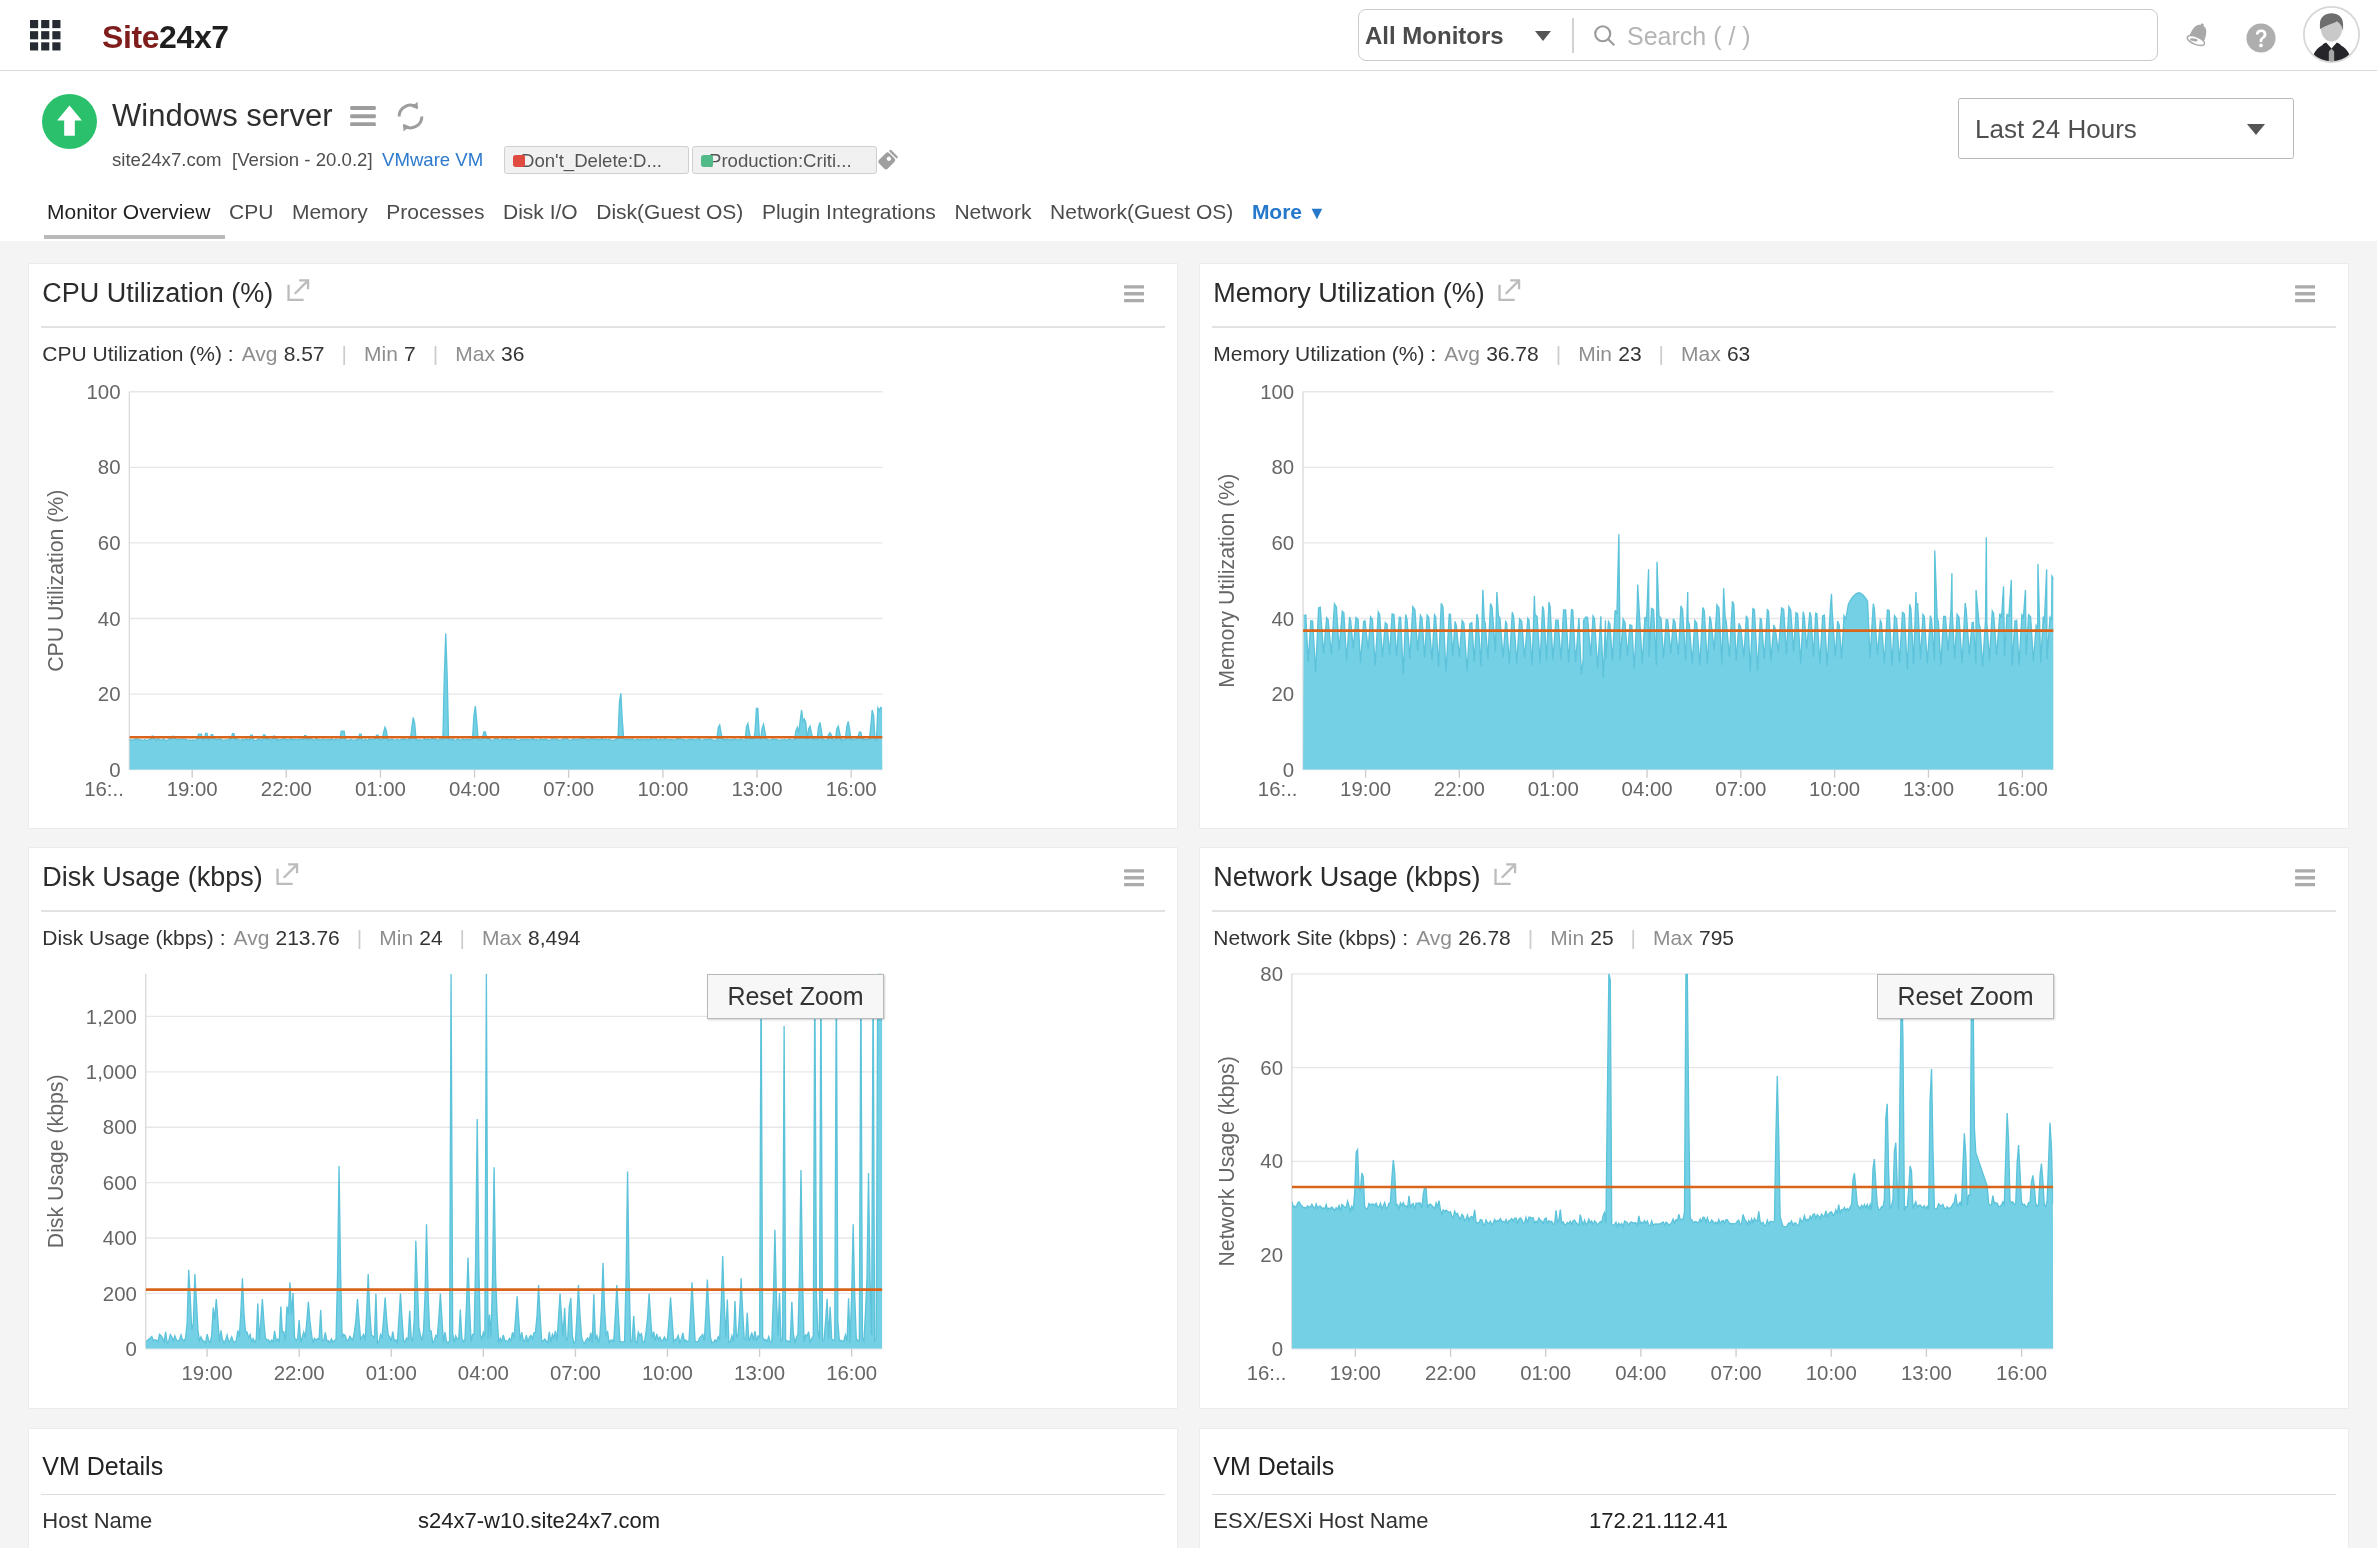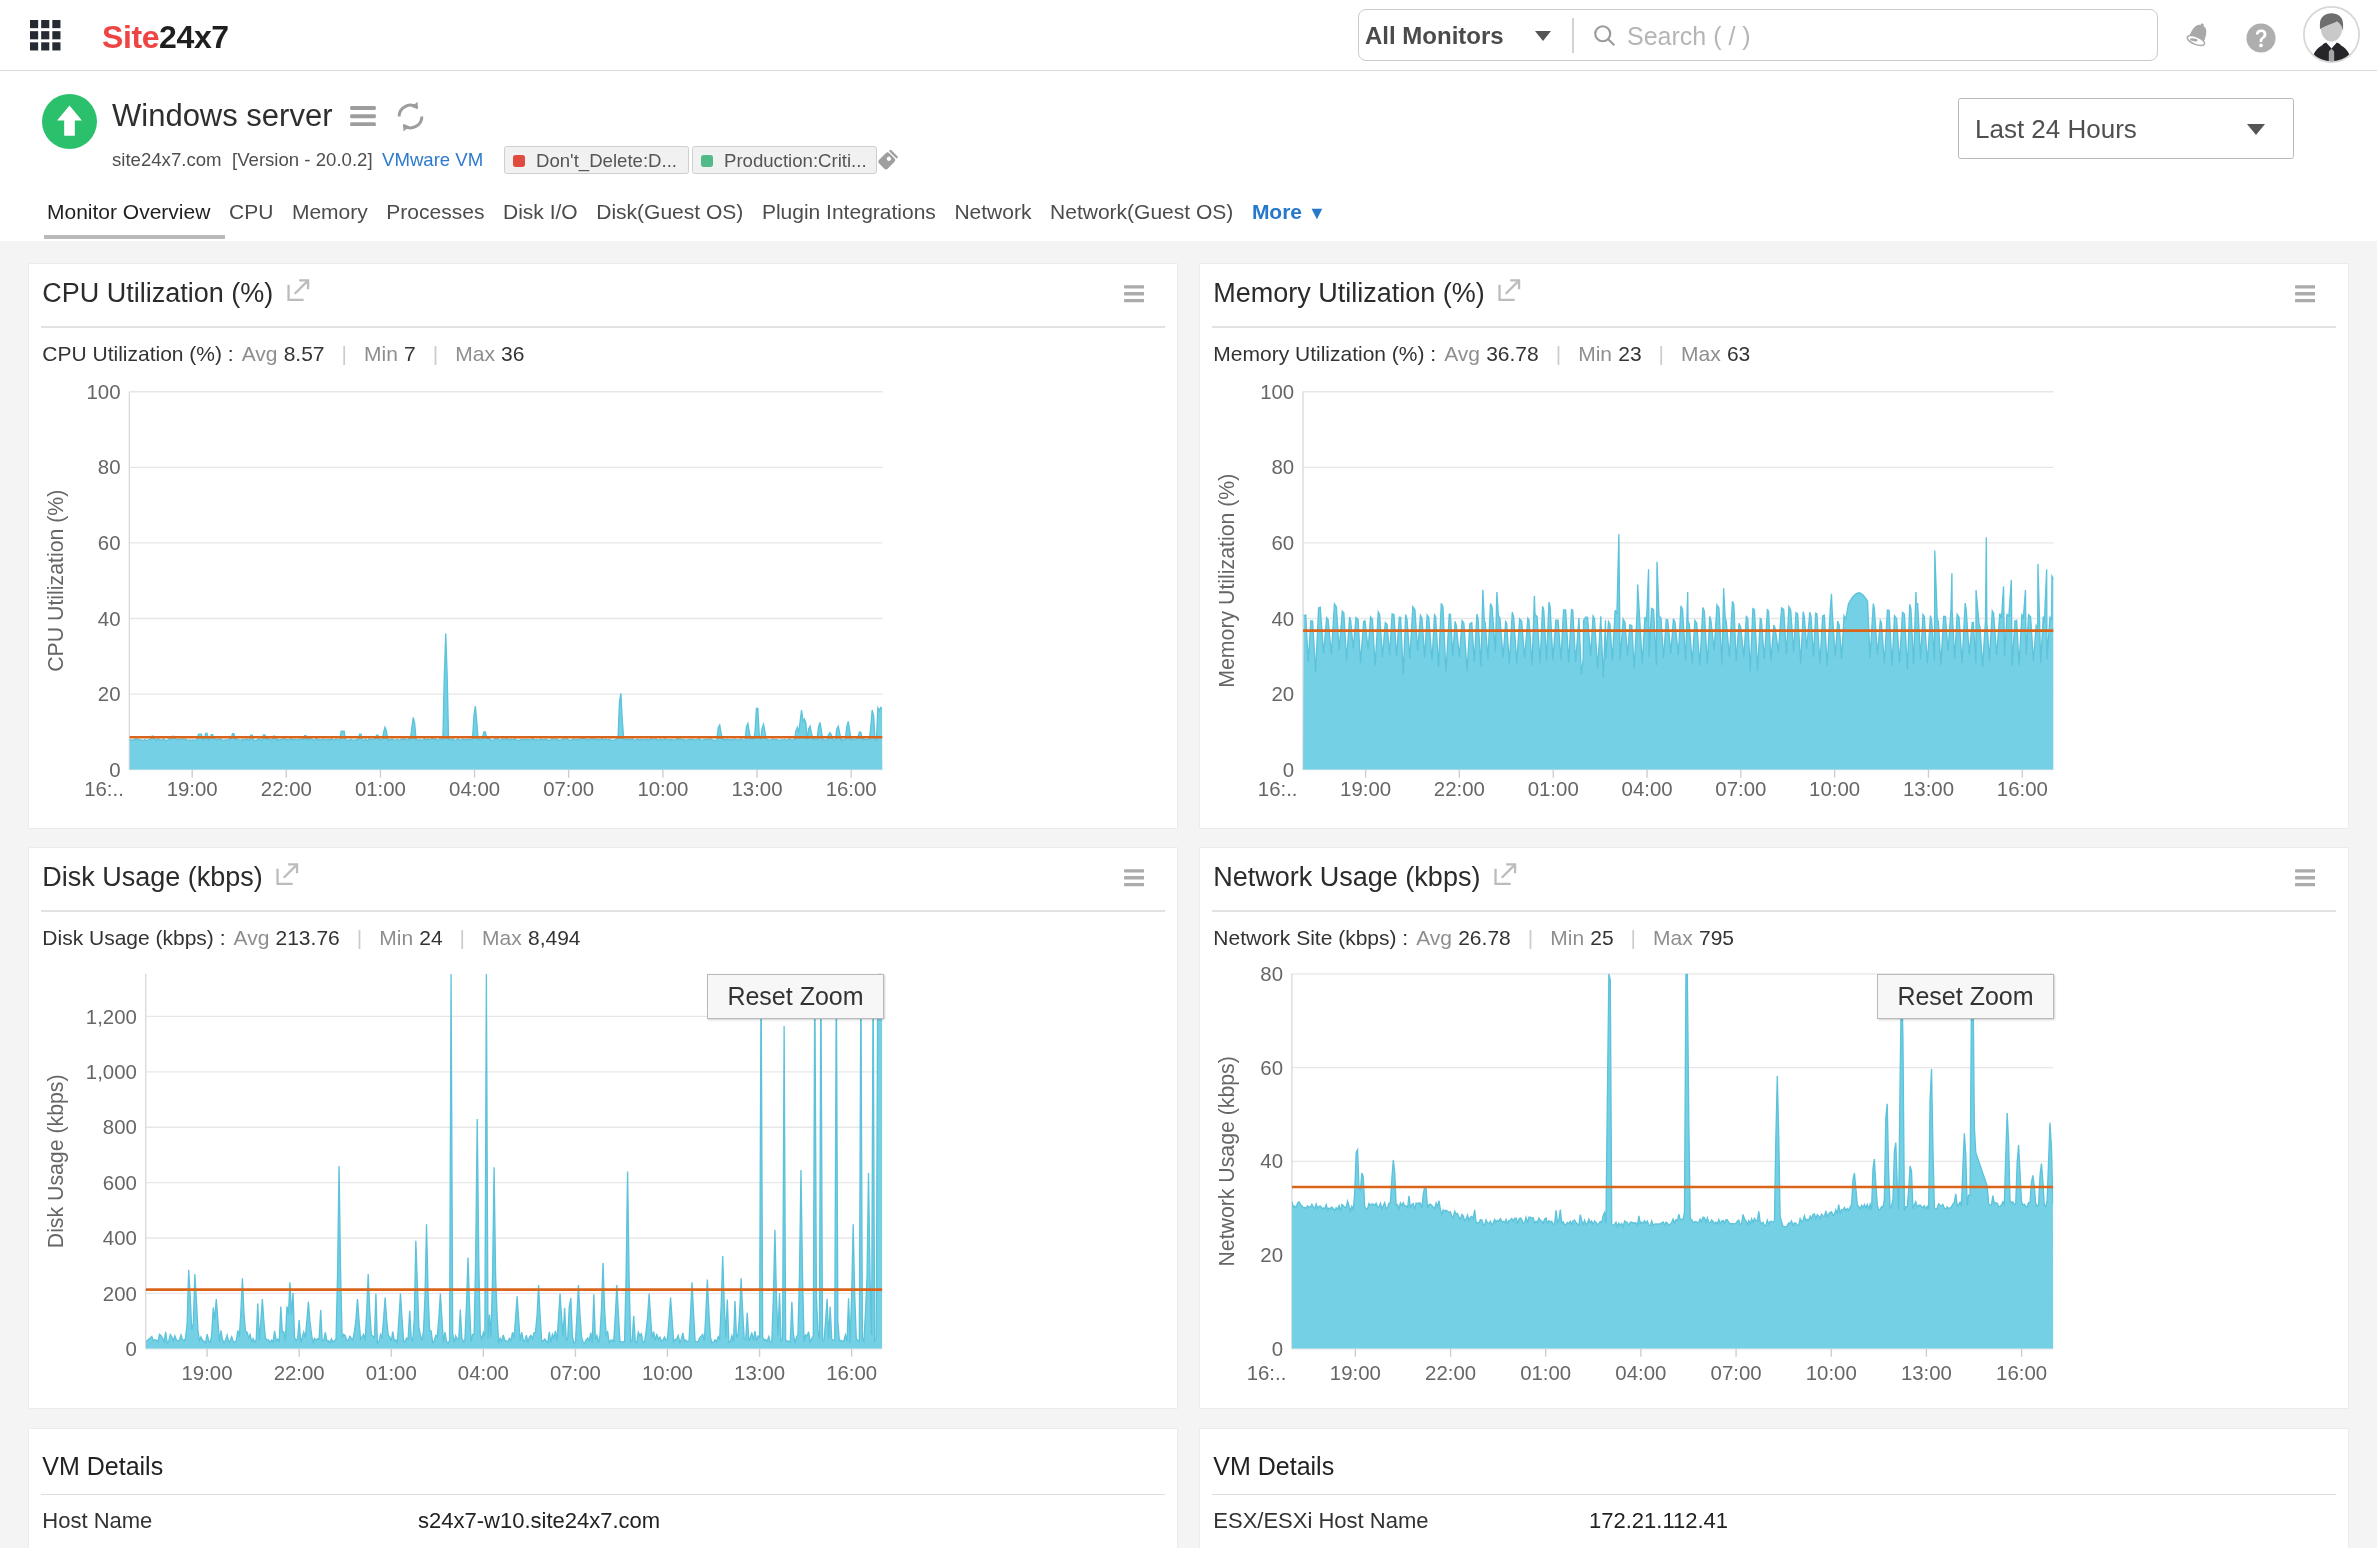--- a/index.html
+++ b/index.html
@@ -8,30 +8,30 @@
 .psep { position:absolute; left:12.4px; right:12.4px; top:62px; height:1.8px; background:#e2e2e2; }
 .pstats { position:absolute; left:13.3px; top:78px; font-size:21px; color:#333; white-space:nowrap; }
 .pstats .sl { color:#333; margin-right:8px; }
 .pstats .sg { color:#8e8e8e; margin-right:6.2px;margin-top:28px; }
 .pstats .sv { color:#333; }
 .pstats .sp { color:#cccccc; margin:0 17px; }
 .chartwrap { position:absolute; left:0; top:0; width:100%; height:100%; }
 .resetzoom { position:absolute; width:177px; height:45px; background:#f7f7f7; border:0.9px solid #b9b9b9; box-shadow:0.9px 0.9px 1.8px rgba(0,0,0,0.18); font-size:25px; color:#333; text-align:center; line-height:43px; }
 #navbar { position:absolute; left:0; top:0; width:2377px; height:71px; background:#fff; border-bottom:0.9px solid #dadada; }
 #logo { position:absolute; left:102px; top:18.6px; font-size:32px; font-weight:bold; letter-spacing:-0.4px; }
-#logo .g { color:#ef4444; }
+#logo .g { color:#7f1d1d; }
 #logo .b { color:#1f1f1f; }
 #searchbox { position:absolute; left:1358px; top:9px; width:800px; height:52px; border:1.8px solid #cbcbcb; border-radius:8px; background:#fff; }
 #allmon { position:absolute; left:6px; top:11.5px; font-size:24px; font-weight:bold; color:#4b4b4b; }
 #amcaret { position:absolute; left:176px; top:21px; width:0; height:0; border-left:8px solid transparent; border-right:8px solid transparent; border-top:10.6px solid #555; }
 #sdivider { position:absolute; left:213px; top:8px; width:1.8px; height:35px; background:#d2d2d2; }
 #sph { position:absolute; left:268px; top:11.5px; font-size:25px; color:#b5b5b5; }
 #header { position:absolute; left:0; top:71px; width:2377px; height:170px; background:#fff; }
 #wtitle { position:absolute; left:112px; top:27px; font-size:31px; color:#2e2e2e; }
-.chip { position:absolute; top:75px; height:28px; background:#f1f1f1; border:0.9px solid #cfcfcf; border-radius:2.7px; font-size:18.6px; color:#555; line-height:27px; padding-left:31px; padding-right:9px; }
+.chip { position:absolute; top:75px; height:28px; background:#f1f1f1; border:0.9px solid #cfcfcf; border-radius:2.7px; font-size:18.6px; color:#555; line-height:27px; padding-left:16px; padding-right:9px; }
 .chip .sq { position:absolute; left:8px; top:8px; width:12.4px; height:12.4px; border-radius:2.7px; }
 #lasthours { position:absolute; left:1958px; top:27px; width:336px; height:61px; border:1.8px solid #b9b9b9; border-radius:2.7px; background:#fff; }
 #lasthours .t { position:absolute; left:16px; top:15px; font-size:26px; color:#4f4f4f; }
 #lasthours .c { position:absolute; right:28px; top:25px; width:0; height:0; border-left:9px solid transparent; border-right:9px solid transparent; border-top:11.5px solid #555; }
 #tabs { position:absolute; left:47px; top:129px; font-size:21px; color:#4c4c4c; white-space:nowrap; }
 #tabs span { margin-right:18.6px; }
 #tabs .active { font-weight:normal; color:#1f1f1f; }
 #tabs .more { color:#2678cb; font-weight:bold; }
 #tabunderline { position:absolute; left:44px; top:164px; width:181px; height:4.4px; background:#b9b9b9; }
 .vmpanel { position:absolute; width:1150px; height:133px; background:#fff; border:0.9px solid #ececec; top:1428px; }

